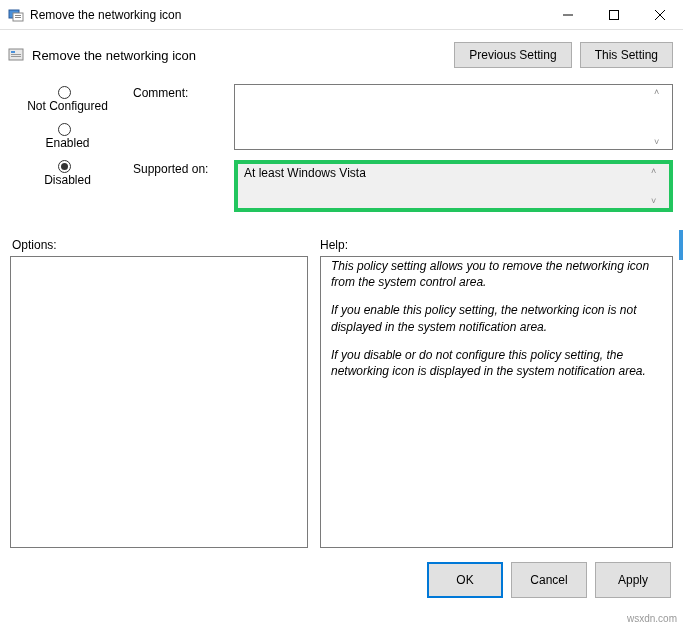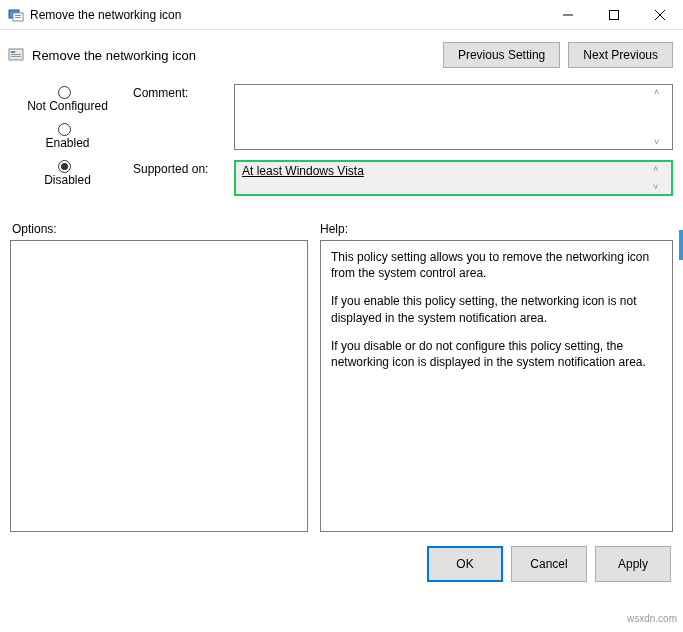--- a/index.html
+++ b/index.html
@@ -82,27 +82,26 @@
     .field-label { width: 85px; padding-top: 2px; }
     .comment-box {
       flex: 1;
       height: 66px;
       border: 1px solid #7a7a7a;
       background: #fff;
       position: relative;
     }
     .supported-box {
       flex: 1;
-      height: 36px;
-      border: 2px solid #22c55e;
+      height: 52px;
+      border: 4px solid #22c55e;
       background: #f0f0f0;
       padding: 2px 6px;
       position: relative;
       color: #000;
-      text-decoration: underline;
     }
     .scroll-arrows {
       position: absolute;
       right: 2px; top: 0; bottom: 0;
       width: 16px;
       display: flex; flex-direction: column; justify-content: space-between;
       color: #888;
       font-size: 9px;
       padding: 2px 0;
     }
@@ -116,21 +115,21 @@
       padding: 0 10px;
       gap: 12px;
     }
     .panel {
       border: 1px solid #7a7a7a;
       background: #fff;
       height: 292px;
       overflow: auto;
     }
     .options-panel { flex: 0 0 298px; }
-    .help-panel { flex: 1; padding: 8px 10px; line-height: 1.35; }
+    .help-panel { flex: 1; padding: 1px 10px; line-height: 1.35; font-style: italic; }
     .help-panel p { margin-bottom: 12px; }
     .footer {
       display: flex;
       justify-content: flex-end;
       padding: 14px 12px 10px 10px;
       gap: 8px;
     }
     .footer-btn {
       width: 76px;
       padding: 4px 16px;
@@ -190,21 +189,21 @@
   <span class="header-icon">
     <svg width="16" height="16" viewBox="0 0 16 16">
       <rect x="1" y="2" width="14" height="11" fill="#e8e8e8" stroke="#888"></rect>
       <rect x="3" y="4" width="4" height="2" fill="#4a90d9"></rect>
       <rect x="3" y="7" width="10" height="1" fill="#999"></rect>
       <rect x="3" y="9" width="10" height="1" fill="#999"></rect>
     </svg>
   </span>
   <span class="header-title">Remove the networking icon</span>
   <button class="nav-btn">Previous Setting</button>
-  <button class="nav-btn">Next Previous</button>
+  <button class="nav-btn">This Setting</button>
 </div>
 
 <div class="mid">
   <div class="radio-col">
     <div class="radio-row">
       <span class="radio"></span>
       <span>Not Configured</span>
     </div>
     <div class="radio-row">
       <span class="radio"></span>

